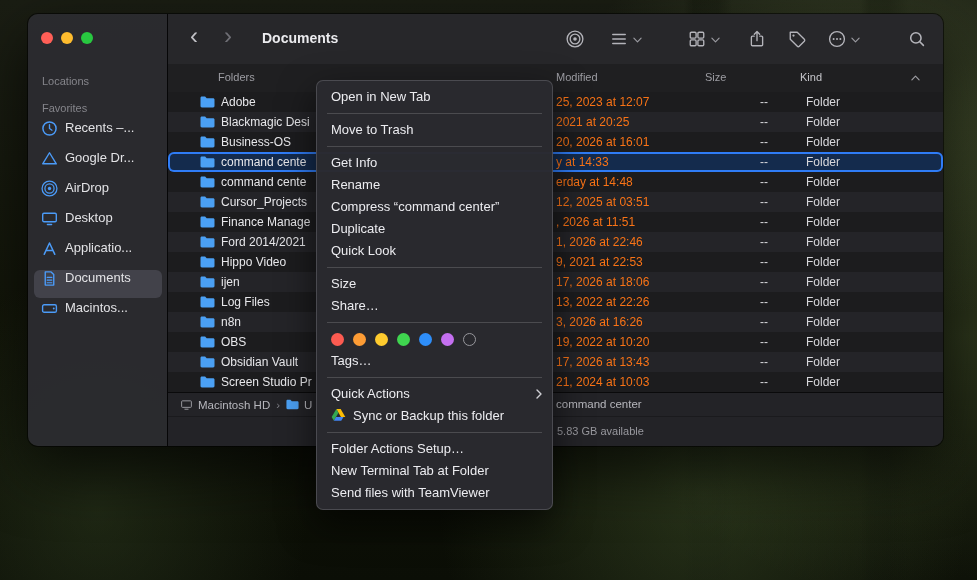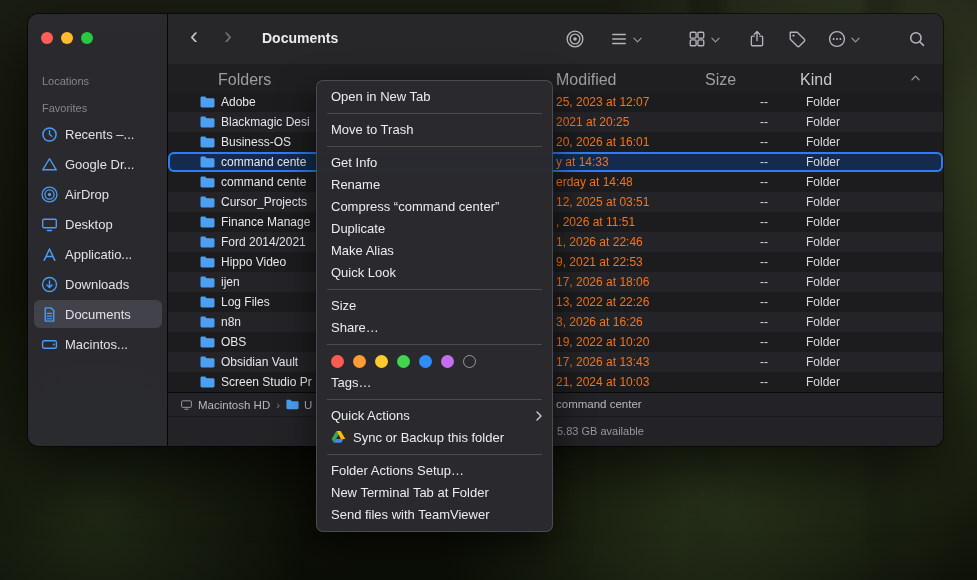--- a/index.html
+++ b/index.html
@@ -19,21 +19,21 @@
   
   .window{position:absolute;left:28px;top:14px;width:915px;height:432px;border-radius:10px;
     box-shadow:0 25px 60px rgba(0,0,0,.65),0 0 0 1px rgba(0,0,0,.55);}
   .sidebar{position:absolute;left:0;top:0;bottom:0;width:140px;background:rgba(43,43,48,.97);
     border-radius:10px 0 0 10px;border-right:1px solid #060607;box-sizing:border-box;}
   .traffic{position:absolute;left:13px;top:18px;display:flex;gap:8px}
   .tl{width:12px;height:12px;border-radius:50%;display:inline-block}
   .tl.red{background:#ff5f57}.tl.yellow{background:#febc2e}.tl.green{background:#28c840}
   .sb-list{position:absolute;top:50px;left:6px;right:5px}
   .sb-label{font-size:11px;color:#85858b;font-weight:400;padding:11px 8px 4px}
-  .sb-item{display:flex;align-items:center;gap:7px;height:28px;padding:0 7px;margin:2px 0;
+  .sb-item{display:flex;align-items:flex-start;gap:7px;height:28px;padding:0 7px;margin:2px 0;
     border-radius:6px;color:#e2e2e5;font-size:13px;cursor:default}
   .sb-item.sel{background:#42424a}
   .sb-ic{width:17px;height:17px;flex:0 0 17px;color:#4b9bf8;display:inline-flex}
   .sb-ic svg{width:17px;height:17px;display:block}
   .sb-txt{white-space:nowrap;overflow:hidden}
   
   .main{position:absolute;left:140px;top:0;right:0;bottom:0;border-radius:0 10px 10px 0;
     background:#1d1d1f;overflow:hidden}
   .toolbar{position:absolute;left:0;top:0;right:0;height:50px;background:#27272a;border-bottom:1px solid #050506}
   .nav{position:absolute;top:8px;font-size:24px;line-height:28px}
@@ -41,21 +41,21 @@
   .nav.fwd{left:56px;color:#6f6f75}
   .tb-title{position:absolute;left:94px;top:16px;font-size:14px;font-weight:700;color:#ebebee}
   .tbi{position:absolute;top:16px;width:18px;height:18px;color:#b4b4ba}
   .tbi svg{width:18px;height:18px;display:block}
   .tbc{position:absolute;top:23px;width:9px;height:6px;color:#9a9aa0}
   .tbc svg{width:9px;height:6px;display:block}
   .tbi-airdrop{left:398px}.tbi-list-view{left:442px}.tbc-list-view{left:465px}
   .tbi-group-view{left:520px}.tbc-group-view{left:543px}.tbi-share{left:580px}
   .tbi-tag{left:620px}.tbi-more{left:660px}.tbc-more{left:683px}.tbi-search{left:740px}
   .colhead{position:absolute;left:0;top:50px;right:0;height:28px;background:#1f1f21;border-bottom:1px solid #2d2d30}
-  .ch{position:absolute;top:7px;font-size:16px;color:#9d9da3}
+  .ch{position:absolute;top:7px;font-size:11px;color:#9d9da3}
   .ch-name{left:50px}.ch-date{left:388px}.ch-size{left:537px}.ch-kind{left:632px;color:#c6c6cb}
   .ch-sort{position:absolute;top:11px;left:743px;width:9px;height:6px;color:#9d9da3}
   .ch-sort svg{width:9px;height:6px;display:block}
   .filelist{position:absolute;left:0;top:78px;right:0;height:300px}
   .row{position:relative;height:20px;font-size:12px;color:#e7e7ea}
   .row:nth-child(odd){background:#1c1c1e}
   .row:nth-child(even){background:#242428}
   .row.sel{background:#142b4d;box-shadow:inset 0 0 0 2px #2f7cf6;border-radius:6px}
   .row .ic{position:absolute;left:32px;top:4px;width:15px;height:12px}
   .row .ic svg{width:15px;height:12px;display:block}
@@ -140,29 +140,20 @@
           <span class="sb-txt">Desktop</span>
         </div>
         <div class="sb-item">
           <span class="sb-ic">
             <svg viewBox="0 0 16 16">
               <path d="M3 13.5 8 2.8l5 10.7M4.8 9.8h6.4" fill="none" stroke="currentColor" stroke-width="1.4" stroke-linecap="round" stroke-linejoin="round"></path>
             </svg>
           </span>
           <span class="sb-txt">Applicatio...</span>
         </div>
-        <div class="sb-item">
-          <span class="sb-ic">
-            <svg viewBox="0 0 16 16">
-              <circle cx="8" cy="8" r="6.6" fill="none" stroke="currentColor" stroke-width="1.3"></circle>
-              <path d="M8 4.6v6M5.6 8.4 8 10.8l2.4-2.4" fill="none" stroke="currentColor" stroke-width="1.3" stroke-linecap="round" stroke-linejoin="round"></path>
-            </svg>
-          </span>
-          <span class="sb-txt">Downloads</span>
-        </div>
         <div class="sb-item sel">
           <span class="sb-ic">
             <svg viewBox="0 0 16 16">
               <path d="M4 1.8h5.5L12 4.3v9.9H4z" fill="none" stroke="currentColor" stroke-width="1.3" stroke-linejoin="round"></path>
               <path d="M5.8 7h4.4M5.8 9.5h4.4M5.8 12h4.4" stroke="currentColor" stroke-width="1.1" stroke-linecap="round"></path>
             </svg>
           </span>
           <span class="sb-txt">Documents</span>
         </div>
         <div class="sb-item">
@@ -461,21 +452,20 @@
 
 <div class="menu">
     <div class="menu-item"><span>Open in New Tab</span></div>
     <div class="menu-sep"></div>
     <div class="menu-item"><span>Move to Trash</span></div>
     <div class="menu-sep"></div>
     <div class="menu-item"><span>Get Info</span></div>
     <div class="menu-item"><span>Rename</span></div>
     <div class="menu-item"><span>Compress “command center”</span></div>
     <div class="menu-item"><span>Duplicate</span></div>
-    <div class="menu-item"><span>Make Alias</span></div>
     <div class="menu-item"><span>Quick Look</span></div>
     <div class="menu-sep"></div>
     <div class="menu-item"><span>Size</span></div>
     <div class="menu-item"><span>Share…</span></div>
     <div class="menu-sep"></div>
     <div class="menu-tags">
       <span class="tag-dot" style="background: rgb(252, 91, 81);"></span>
       <span class="tag-dot" style="background: rgb(253, 156, 53);"></span>
       <span class="tag-dot" style="background: rgb(254, 203, 46);"></span>
       <span class="tag-dot" style="background: rgb(63, 213, 79);"></span>

